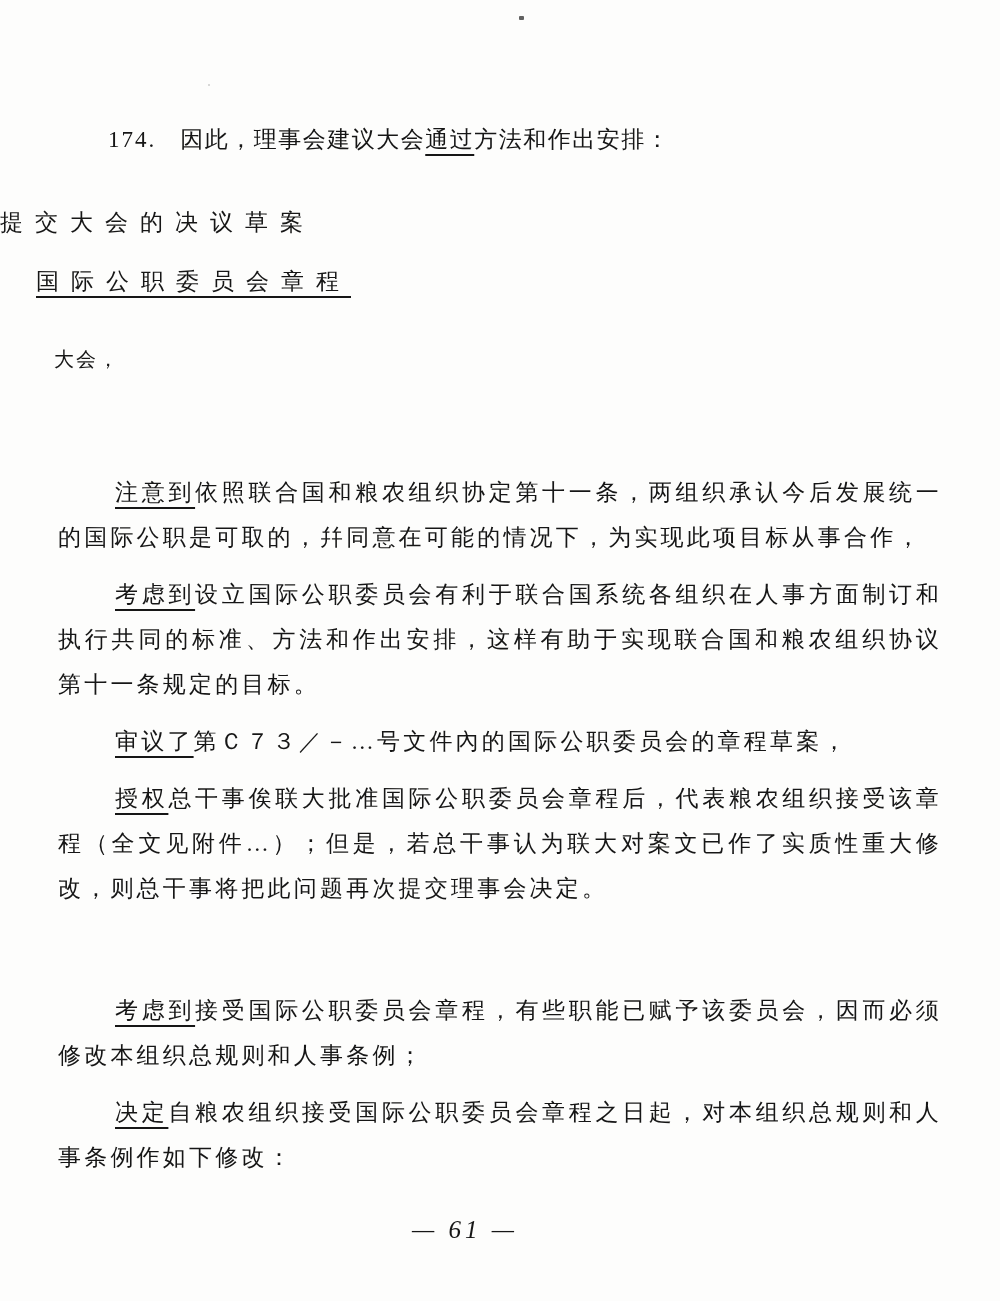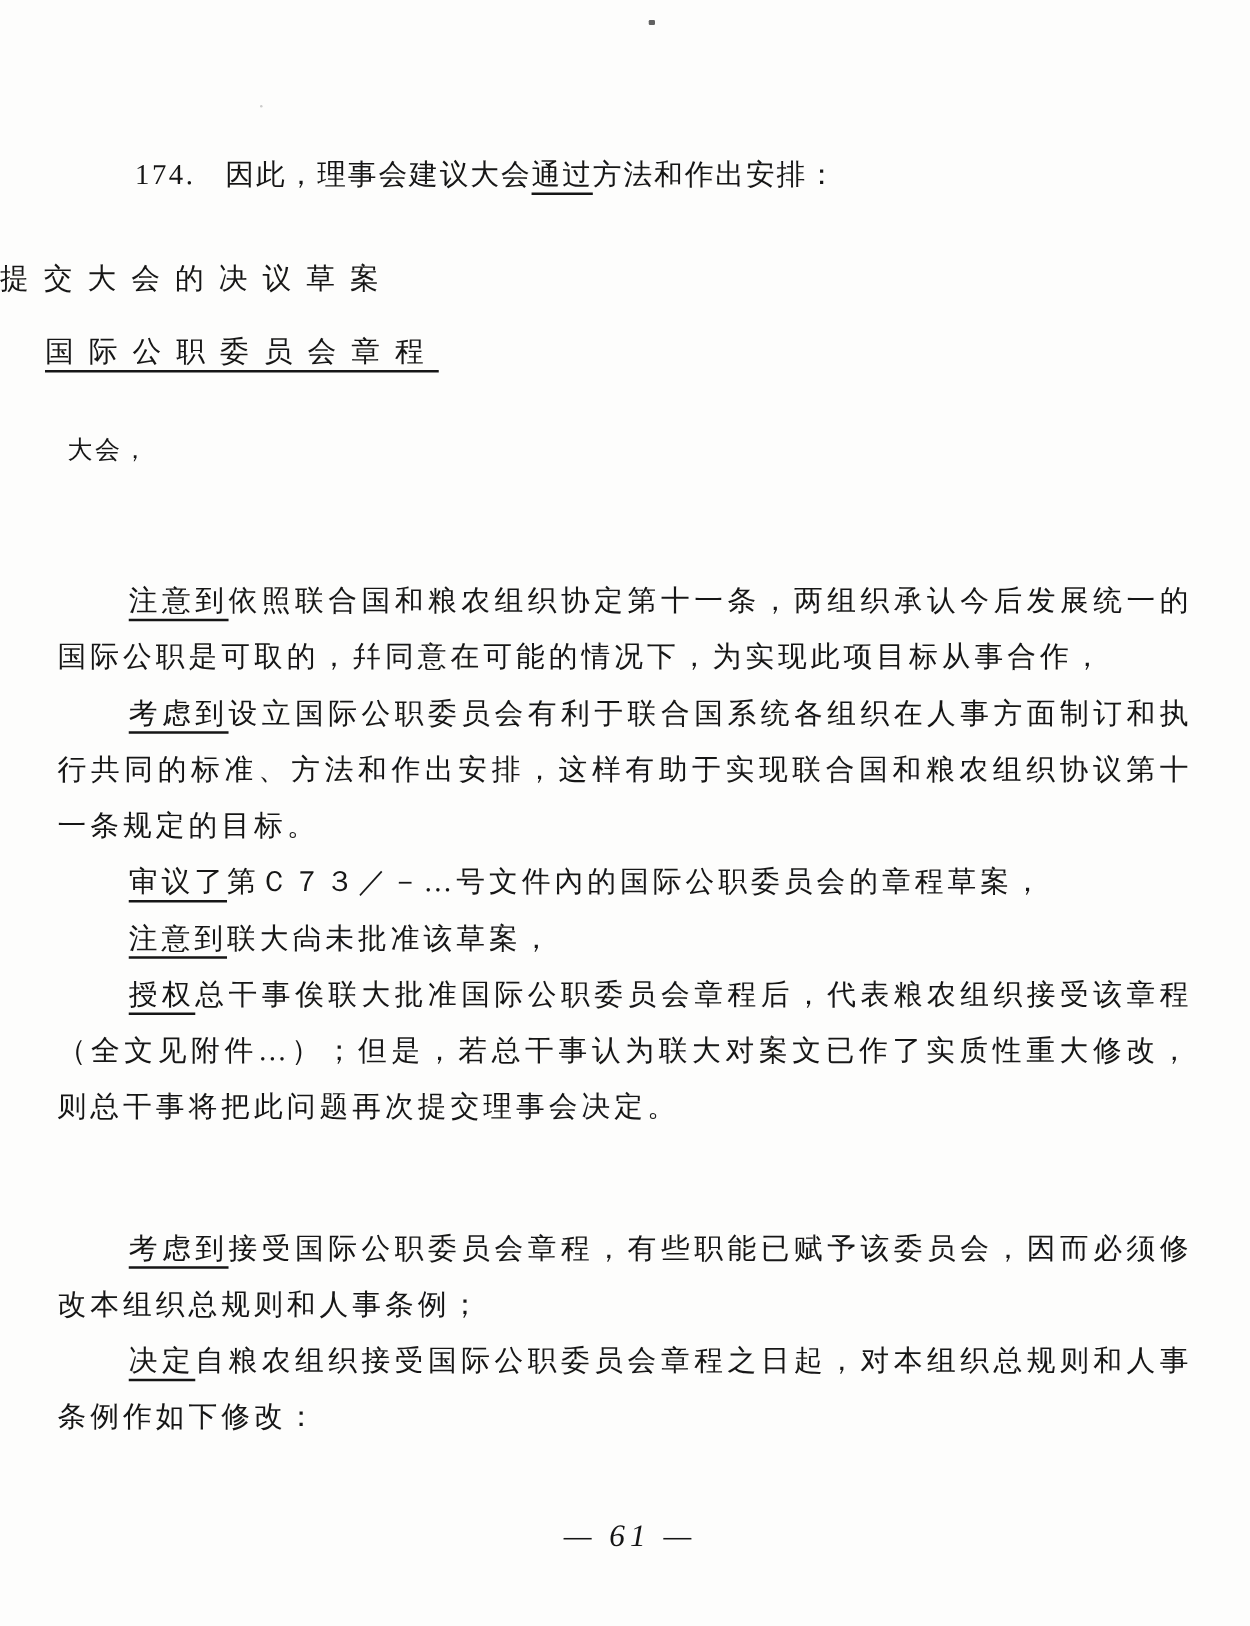--- a/index.html
+++ b/index.html
@@ -31,26 +31,26 @@
   }
   .salutation{
     position:absolute;top:346px;left:54px;
     font-size:20px;letter-spacing:2px;
   }
   .body{
     position:absolute;left:46px;width:908px;
     font-size:23px;line-height:45px;letter-spacing:3.2px;
     text-align:justify;
   }
-  .body p{margin:0;text-indent:57px;}
+  .body p{margin:12px;text-indent:57px;}
   .body1{top:458px;}
   .body2{top:976px;}
   .footer{
     position:absolute;top:1216px;left:0;width:930px;
-    text-align:center;font-size:25px;font-style:italic;letter-spacing:4px;padding-left:39px;
+    text-align:center;font-size:25px;font-style:italic;letter-spacing:4px;
   }
   .speck{position:absolute;background:#3a3a3a;border-radius:1px;}
   .s1{left:519px;top:16px;width:5px;height:4px;opacity:.8;}
   .s2{left:208px;top:84px;width:2px;height:2px;opacity:.25;border-radius:50%;}
 </style>
 </head>
 <body>
 
 <div class="page">
 
@@ -62,21 +62,20 @@
   <div class="title title1">提交大会的决议草案</div>
 
   <div class="title title2"><span class="u">国际公职委员会章程</span></div>
 
   <div class="salutation">大会，</div>
 
   <div class="body body1">
     <p><span class="u">注意到</span><span>依照联合国和粮农组织协定第十一条，两组织承认今后发展统一的国际公职是可取的，幷同意在可能的情况下，为实现此项目标从事合作，</span></p>
     <p><span class="u">考虑到</span><span>设立国际公职委员会有利于联合国系统各组织在人事方面制订和执行共同的标准、方法和作出安排，这样有助于实现联合国和粮农组织协议第十一条规定的目标。</span></p>
     <p><span class="u">审议了</span><span>第Ｃ７３／－…号文件內的国际公职委员会的章程草案，</span></p>
-    <p><span class="u">注意到</span><span>联大尙未批准该草案，</span></p>
     <p><span class="u">授权</span><span>总干事俟联大批准国际公职委员会章程后，代表粮农组织接受该章程（全文见附件…）；但是，若总干事认为联大对案文已作了实质性重大修改，则总干事将把此问题再次提交理事会决定。</span></p>
   </div>
 
   <div class="body body2">
     <p><span class="u">考虑到</span><span>接受国际公职委员会章程，有些职能已赋予该委员会，因而必须修改本组织总规则和人事条例；</span></p>
     <p><span class="u">决定</span><span>自粮农组织接受国际公职委员会章程之日起，对本组织总规则和人事条例作如下修改：</span></p>
   </div>
 
   <div class="footer">— 61 —</div>
 

